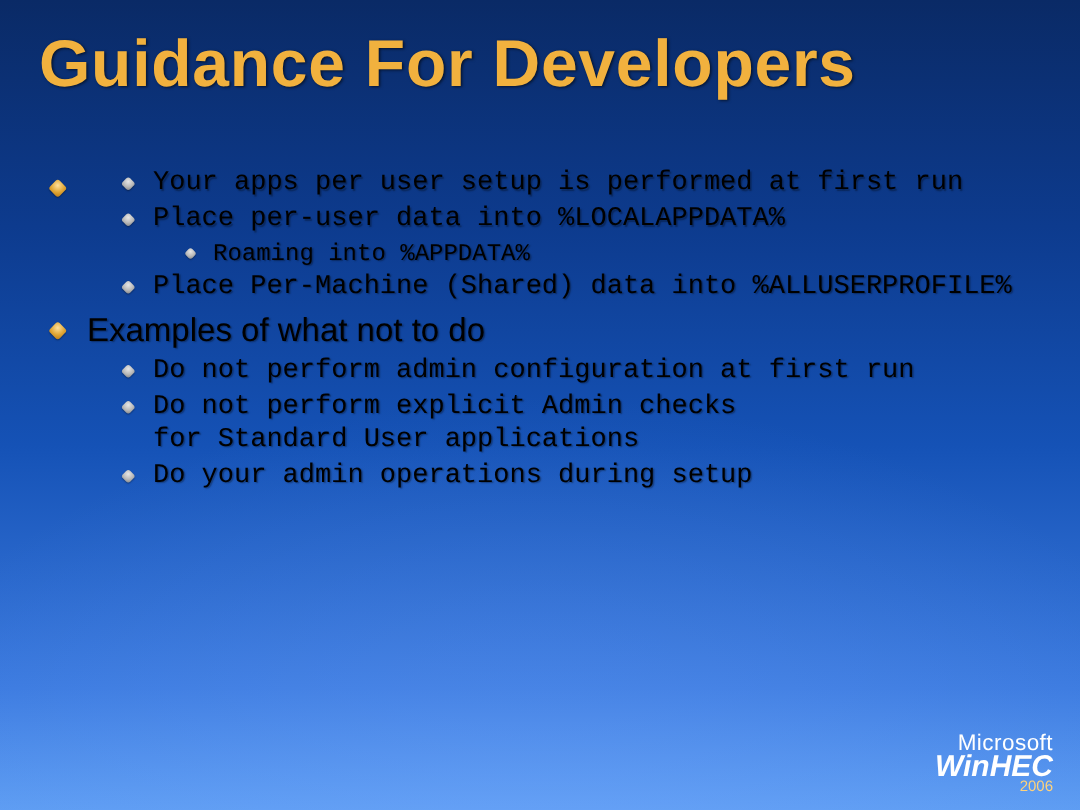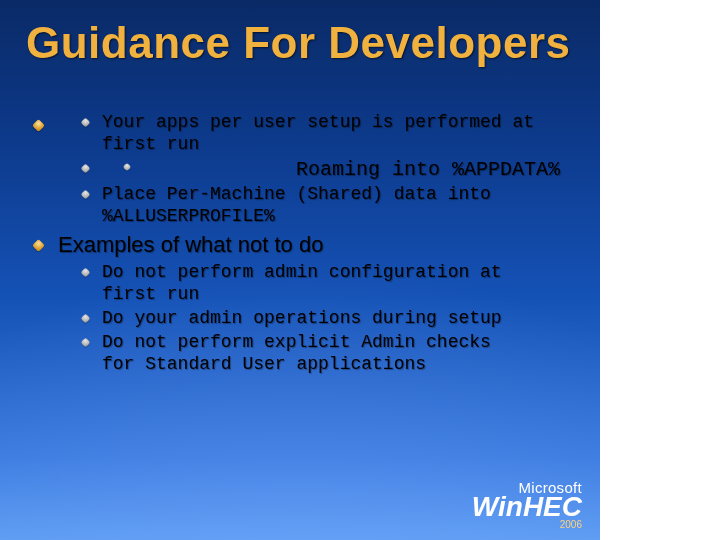--- a/index.html
+++ b/index.html
@@ -5,21 +5,21 @@
 html, body {
   margin: 0;
   padding: 0;
   width: 720px;
   height: 540px;
   overflow: hidden;
   font-family: Arial, "Helvetica Neue", Helvetica, sans-serif;
 }
 .slide {
   position: relative;
-  width: 600px;
+  width: 720px;
   height: 540px;
   background:
     radial-gradient(ellipse 900px 600px at 50% 110%, rgba(120,170,255,0.35) 0%, rgba(120,170,255,0) 55%),
     linear-gradient(180deg, #0a2a66 0%, #0d3b8e 28%, #1552b6 55%, #3b7adf 85%, #5c9cf2 100%);
   color: #000;
 }
 .title {
   position: absolute;
   top: 18px;
   left: 26px;
@@ -83,24 +83,23 @@
   width: 7px;
   height: 7px;
   background: radial-gradient(circle at 35% 35%, #e6e6e6 0%, #b8b8b8 55%, #7d7d7d 100%);
   box-shadow: 0.5px 0.5px 1px rgba(0,0,0,0.35);
 }
 
 .lvl3 {
   margin: 2px 0 2px 22px;
 }
 .lvl3 > li {
-  font-size: 20px;
+  font-size: 16px;
   margin: 2px 0;
   padding-left: 18px;
-  text-align: right;
 }
 .lvl3 > li::before {
   top: 6px;
   width: 6px;
   height: 6px;
   background: radial-gradient(circle at 35% 35%, #e6e6e6 0%, #b8b8b8 55%, #7d7d7d 100%);
   box-shadow: 0.5px 0.5px 1px rgba(0,0,0,0.3);
 }
 .footer-logo {
   position: absolute;
@@ -110,21 +109,21 @@
   color: #ffffff;
 }
 .ms {
   font-size: 15px;
   letter-spacing: 0.3px;
   line-height: 1;
   margin-bottom: -2px;
 }
 .whec {
   font-family: "Segoe UI", Arial, sans-serif;
-  font-size: 28px;
+  font-size: 20px;
   font-weight: 700;
   font-style: italic;
   line-height: 1;
   text-align: right;
 }
 .year {
   font-size: 10px;
   color: #ffd27a;
   line-height: 1;
   margin-top: -1px;
@@ -139,44 +138,45 @@
 
   <div class="content">
     <ul class="lvl1">
 
       <li>
         <ul class="lvl2">
           <li>
             <span>Your apps per user setup is performed at first run</span>
           </li>
           <li>
+            <span>Place per-user data into %LOCALAPPDATA%</span>
             <ul class="lvl3">
               <li>
                 <span>Roaming into %APPDATA%</span>
               </li>
             </ul>
           </li>
           <li>
             <span>Place Per-Machine (Shared) data into %ALLUSERPROFILE%</span>
           </li>
         </ul>
       </li>
 
       <li>
         <span>Examples of what not to do</span>
         <ul class="lvl2">
           <li>
             <span>Do not perform admin configuration at first run</span>
           </li>
           <li>
-            <span>Do your admin operations during setup</span>
+            <span style="white-space:pre-line;">Do not perform explicit Admin checks
+for Standard User applications</span>
           </li>
           <li>
-            <span style="white-space:pre-line;">Do not perform explicit Admin checks
-for Standard User applications</span>
+            <span>Do your admin operations during setup</span>
           </li>
         </ul>
       </li>
 
 
     </ul>
   </div>
 
   <div class="footer-logo">
     <div class="ms">Microsoft</div>

